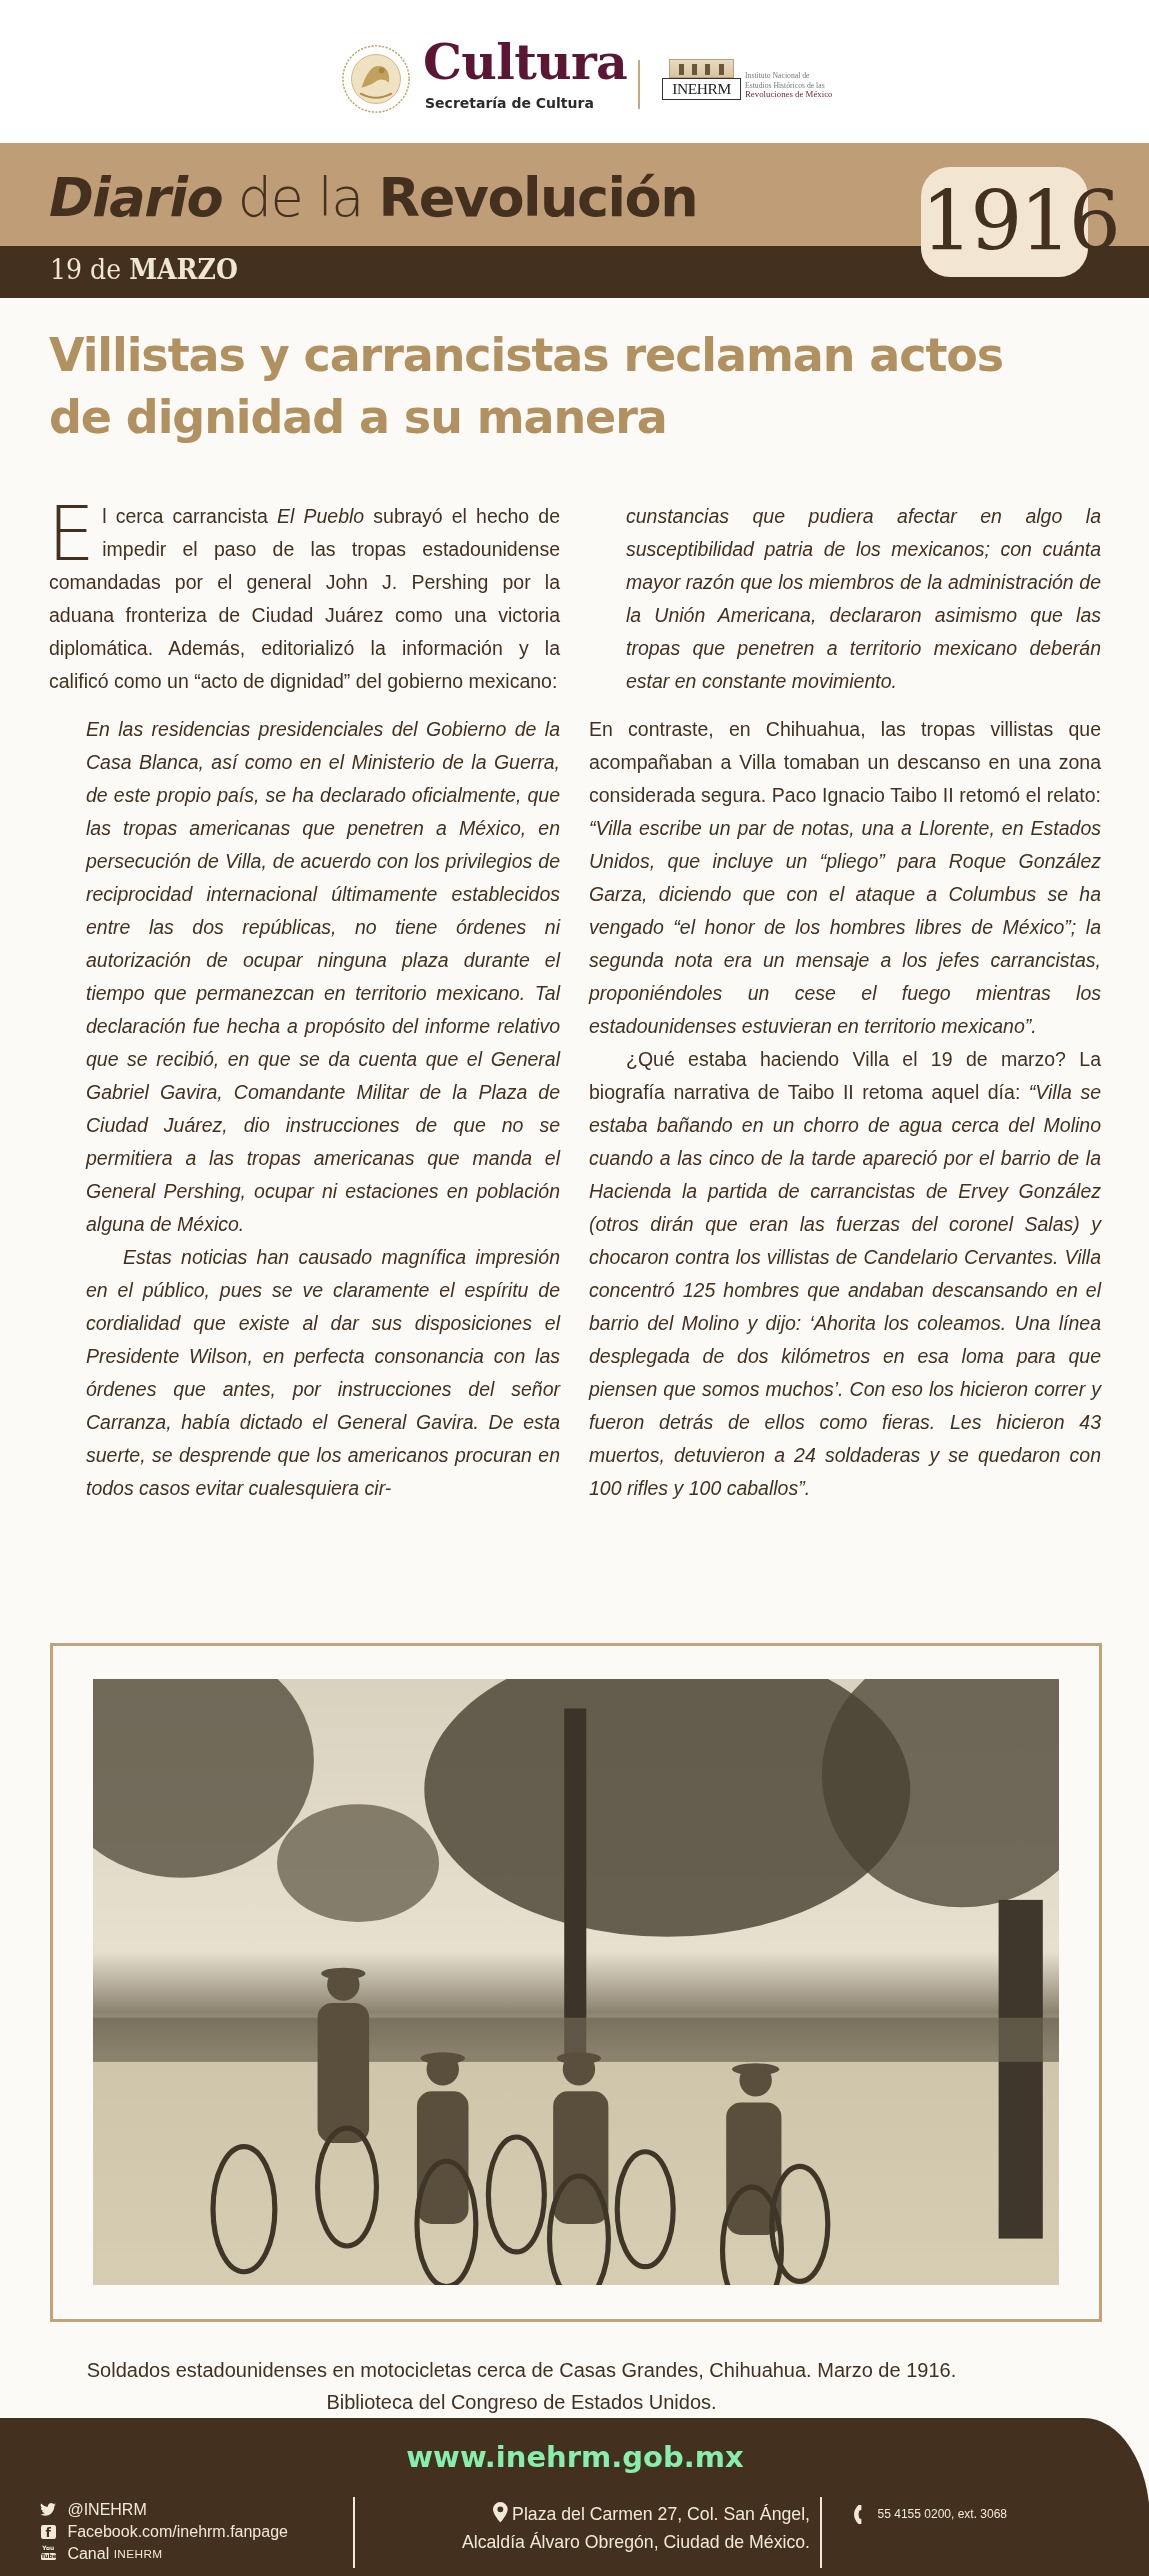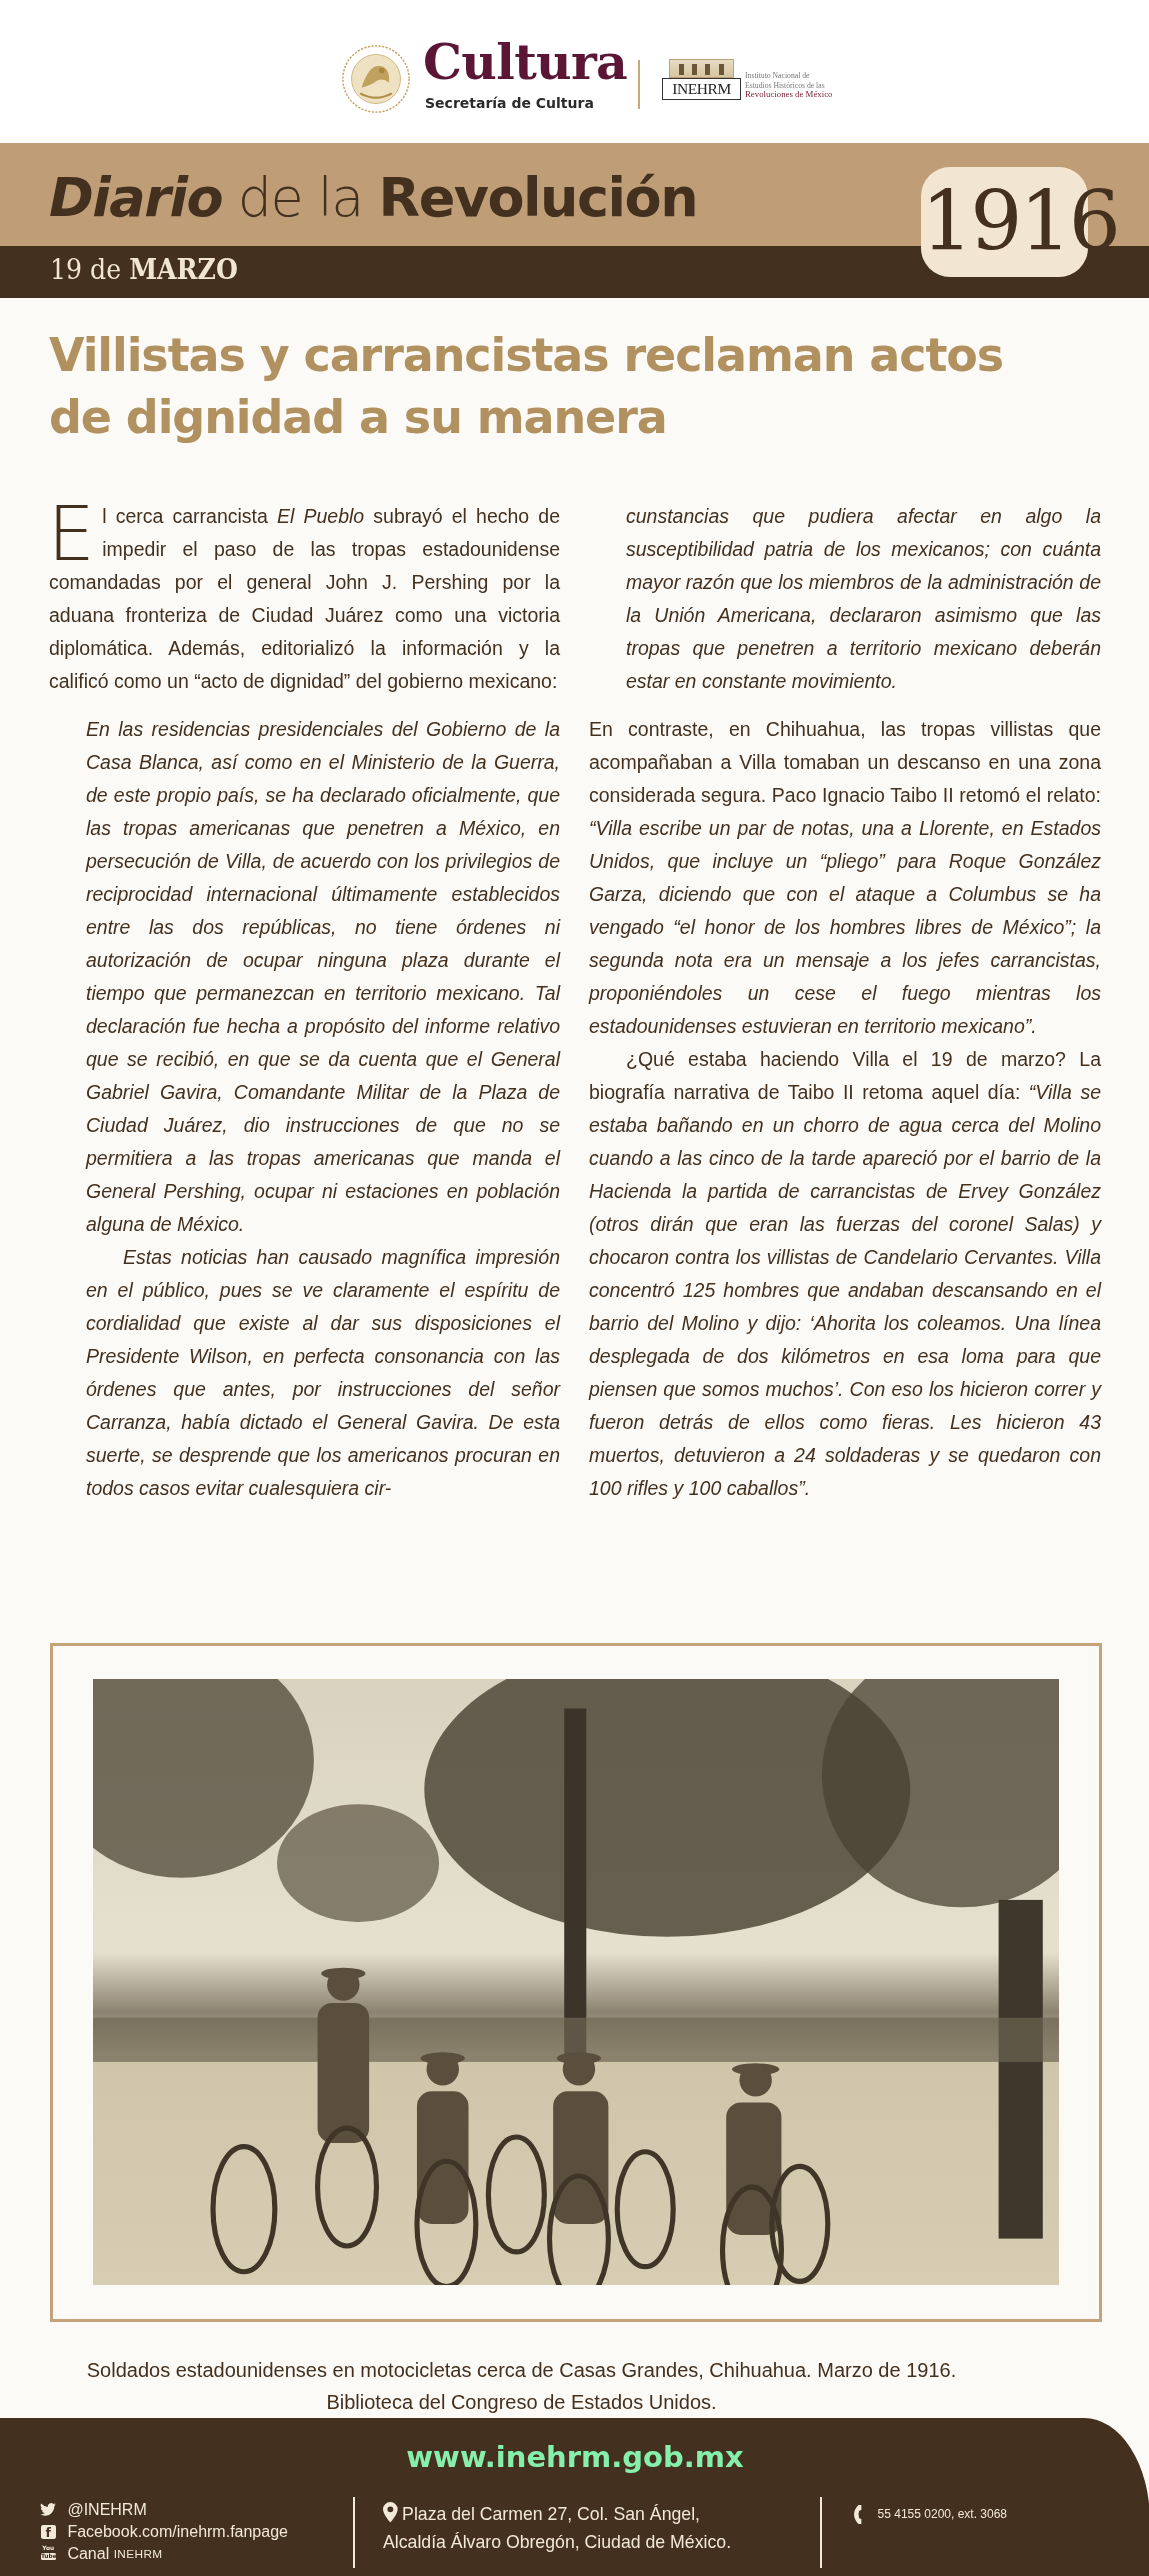--- a/index.html
+++ b/index.html
@@ -57,21 +57,21 @@
   .social .row { display: flex; align-items: center; height: 22px; }
   .social .ic { width: 20.6px; height: 17.7px; margin-right: 8.8px; display: inline-flex; align-items: center; justify-content: center; }
   .fb { width: 14.7px; height: 14.7px; background: #f3e9d8; border-radius: 2.2px; color: #43301f; font-weight: bold; font-size: 12.5px; line-height: 16px; text-align: center; font-family: "DejaVu Sans", sans-serif; }
   .yt { width: 14.7px; height: 17.7px; font-size: 5.9px; line-height: 7.4px; text-align: center; color: #f3e9d8; font-family: "DejaVu Sans", sans-serif; font-weight: bold; }
   .yt span { display: block; }
   .yt span:last-child { background: #f3e9d8; color: #43301f; border-radius: 1.5px; }
   .smallcaps { font-size: 11.8px; letter-spacing: 0.4px; }
   .fdiv { position: absolute; top: 79px; width: 1.5px; height: 71px; background: #f3e9d8; }
   .fdiv1 { left: 353px; }
   .fdiv2 { left: 820px; }
-  .address { position: absolute; left: 383px; top: 82px; width: 427px; text-align: left; font-family: "Liberation Sans", sans-serif; font-size: 17.7px; line-height: 28px; }
+  .address { position: absolute; left: 383px; top: 82px; width: 427px; text-align: right; font-family: "Liberation Sans", sans-serif; font-size: 17.7px; line-height: 28px; }
   .phone { position: absolute; left: 854px; top: 82px; font-family: "Liberation Sans", sans-serif; font-size: 12px; line-height: 28px; display: flex; align-items: center; }
   .pin { display: inline-block; vertical-align: -2.9px; margin-right: 4.4px; }
 </style>
 </head>
 <body>
 
 <div class="logos">
   <svg class="seal" viewBox="0 0 100 100">
     <circle cx="50" cy="50" r="46" fill="none" stroke="#c2a15e" stroke-width="2" stroke-dasharray="3 2"></circle>
     <circle cx="50" cy="50" r="34" fill="#efe2c3" stroke="#c2a15e" stroke-width="1"></circle>

